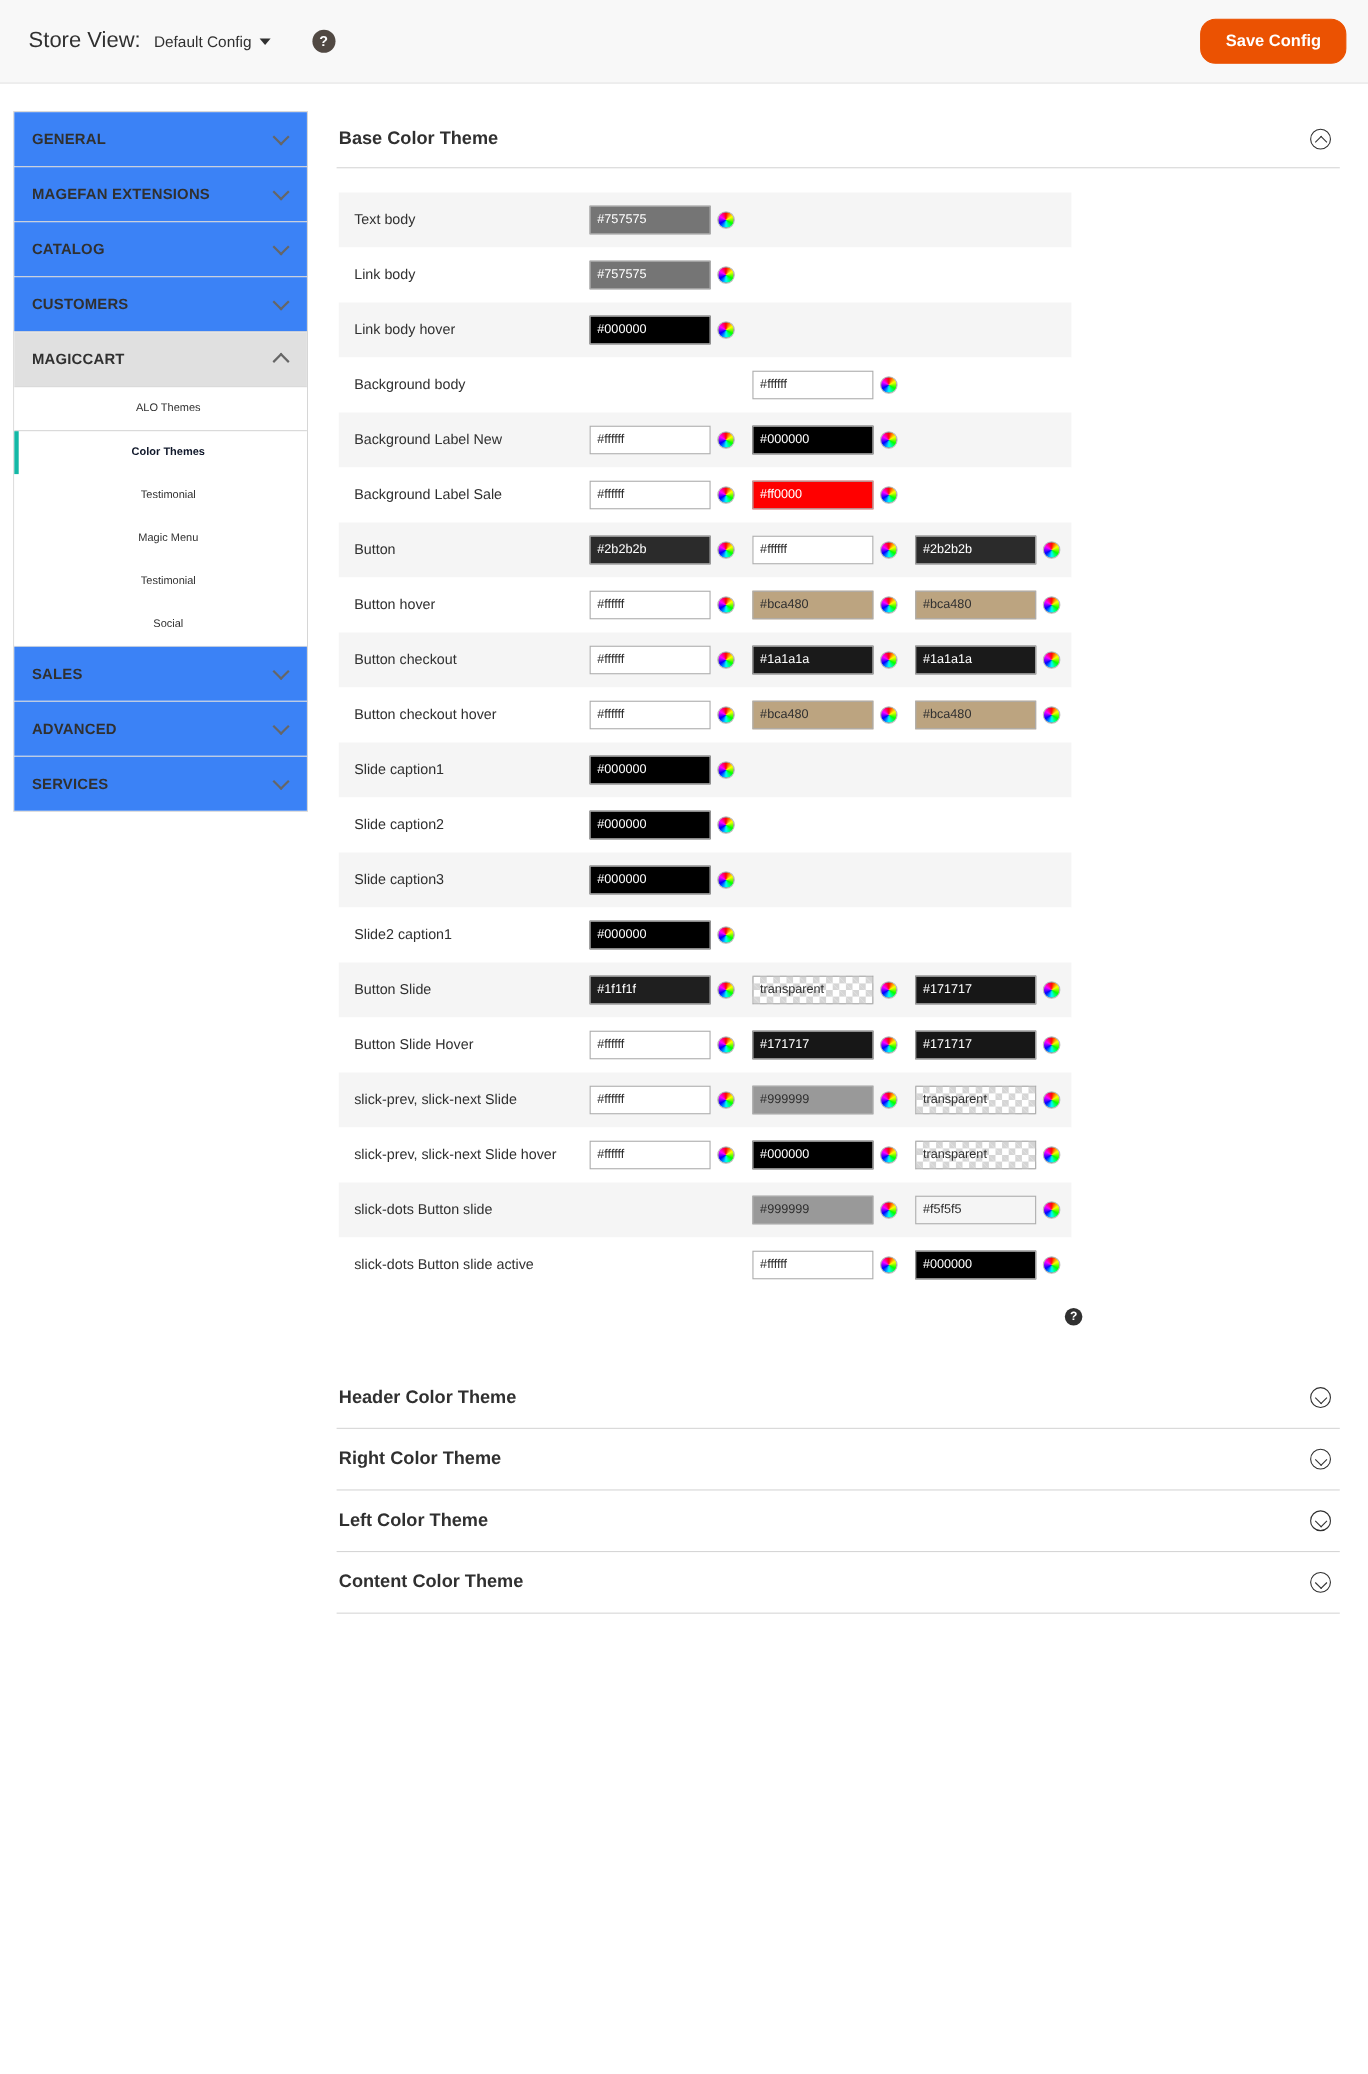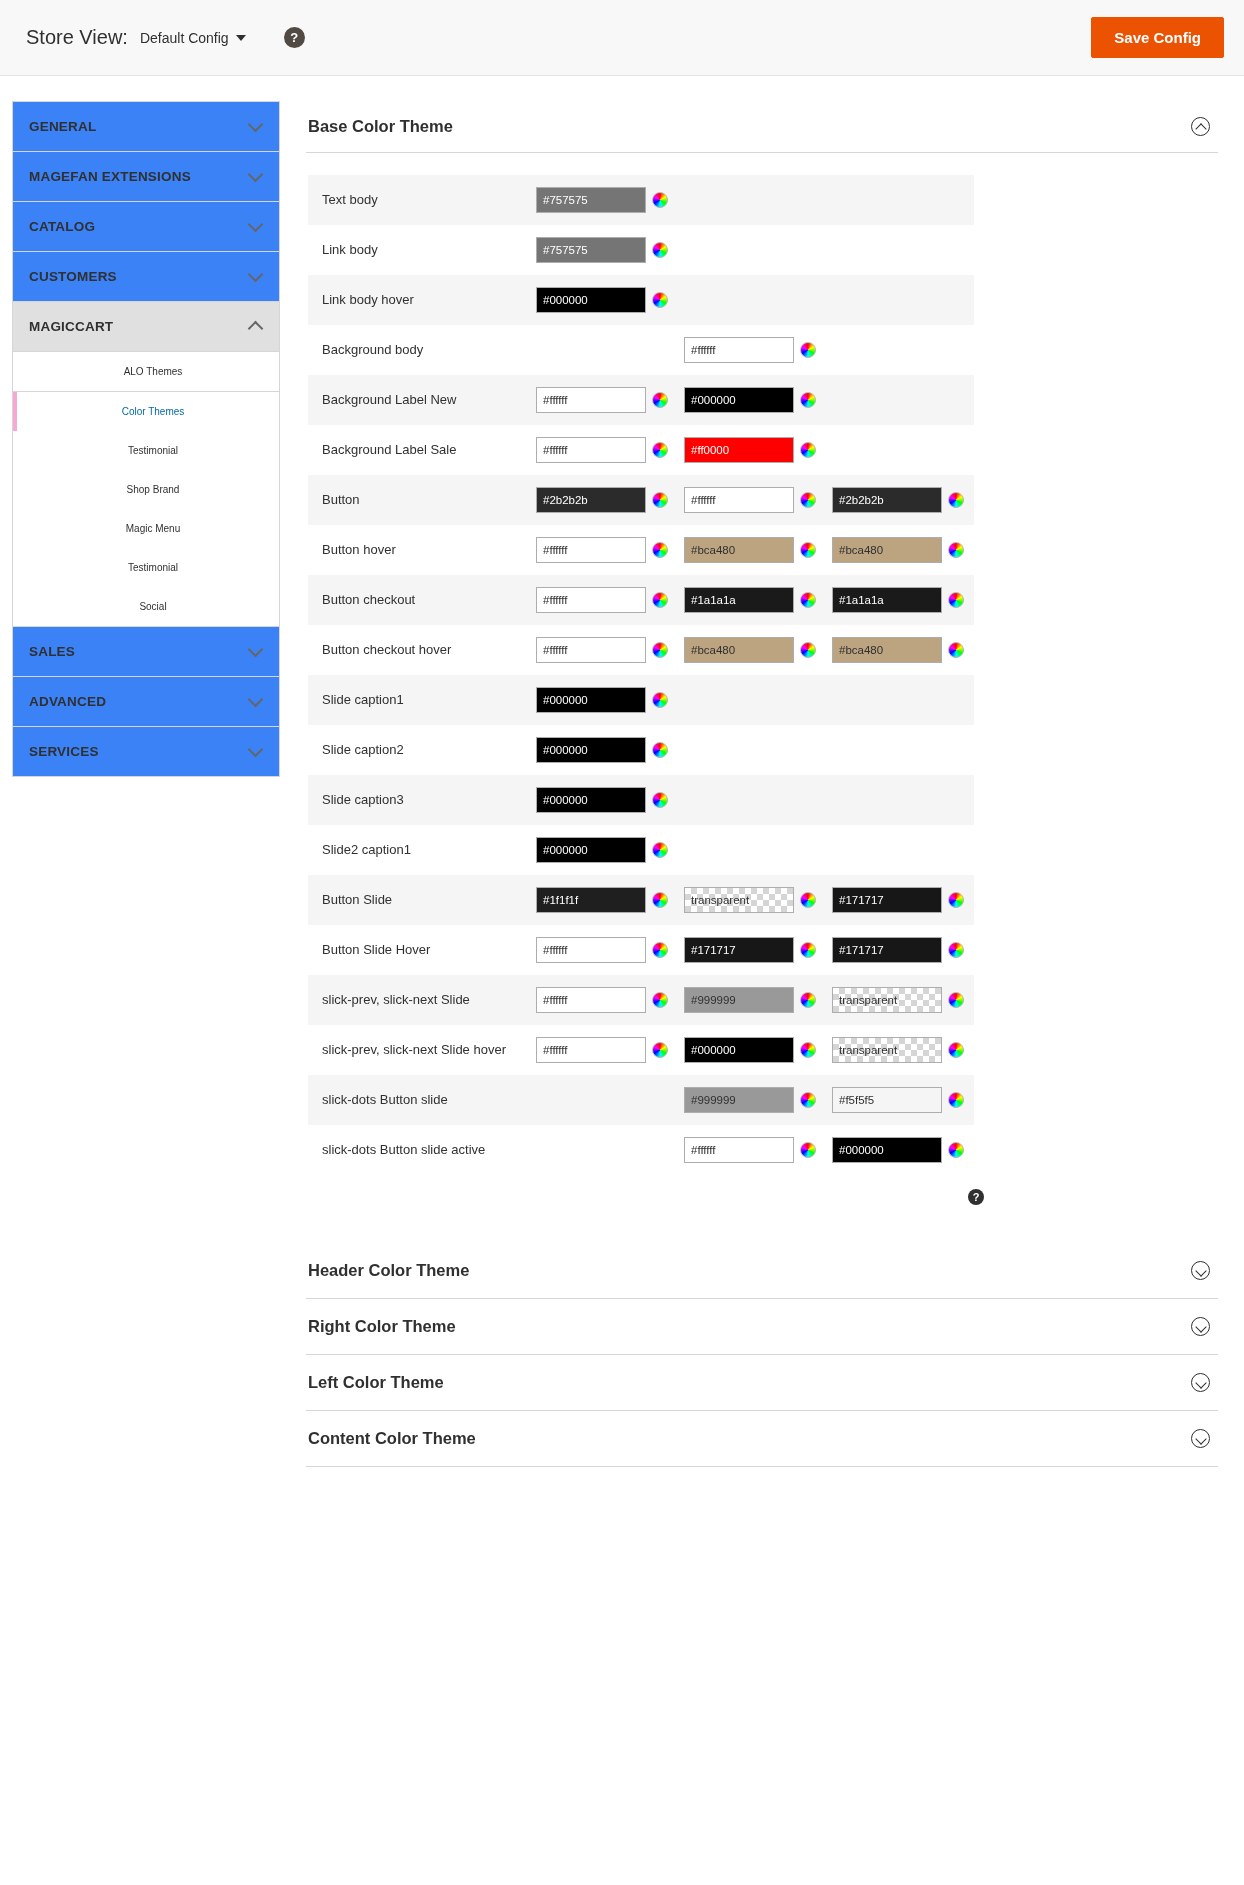--- a/index.html
+++ b/index.html
@@ -57,21 +57,21 @@
   .save-config-btn {
     position: absolute;
     right: 20px;
     top: 17px;
     background: #eb5202;
     border: 1px solid #eb5202;
     color: #ffffff;
     font-size: 15px;
     font-weight: bold;
     padding: 11px 22px;
-    border-radius: 2px;
+    border-radius: 14px;
     cursor: pointer;
     font-family: "Liberation Sans", sans-serif;
   }
 
   
   .layout {
     display: flex;
     align-items: flex-start;
     padding: 25px 20px 0 12px;
   }
@@ -113,23 +113,23 @@
   }
   .subnav-item {
     padding: 14px 18px 14px 28px;
     font-size: 10px;
     color: #303030;
     cursor: pointer;
     border-left: 4px solid transparent;
     text-align: center;
   }
   .subnav-item.current {
-    border-left: 4px solid #f9a8d4;
-    font-weight: normal;
-    color: #0369a1;
+    border-left: 4px solid #14b8a6;
+    font-weight: bold;
+    color: #0f172a;
   }
   .subnav-sep {
     border-top: 1px solid #d6d6d6;
     margin: 0;
   }
 
   
   .content {
     flex: 1;
     margin-left: 26px;
@@ -309,23 +309,20 @@
           <span>ALO Themes</span>
         </div>
         <div class="subnav-sep"></div>
         <div class="subnav-item current">
           <span>Color Themes</span>
         </div>
         <div class="subnav-item">
           <span>Testimonial</span>
         </div>
         <div class="subnav-item">
-          <span>Shop Brand</span>
-        </div>
-        <div class="subnav-item">
           <span>Magic Menu</span>
         </div>
         <div class="subnav-item">
           <span>Testimonial</span>
         </div>
         <div class="subnav-item">
           <span>Social</span>
         </div>
       </div>
     </div>

